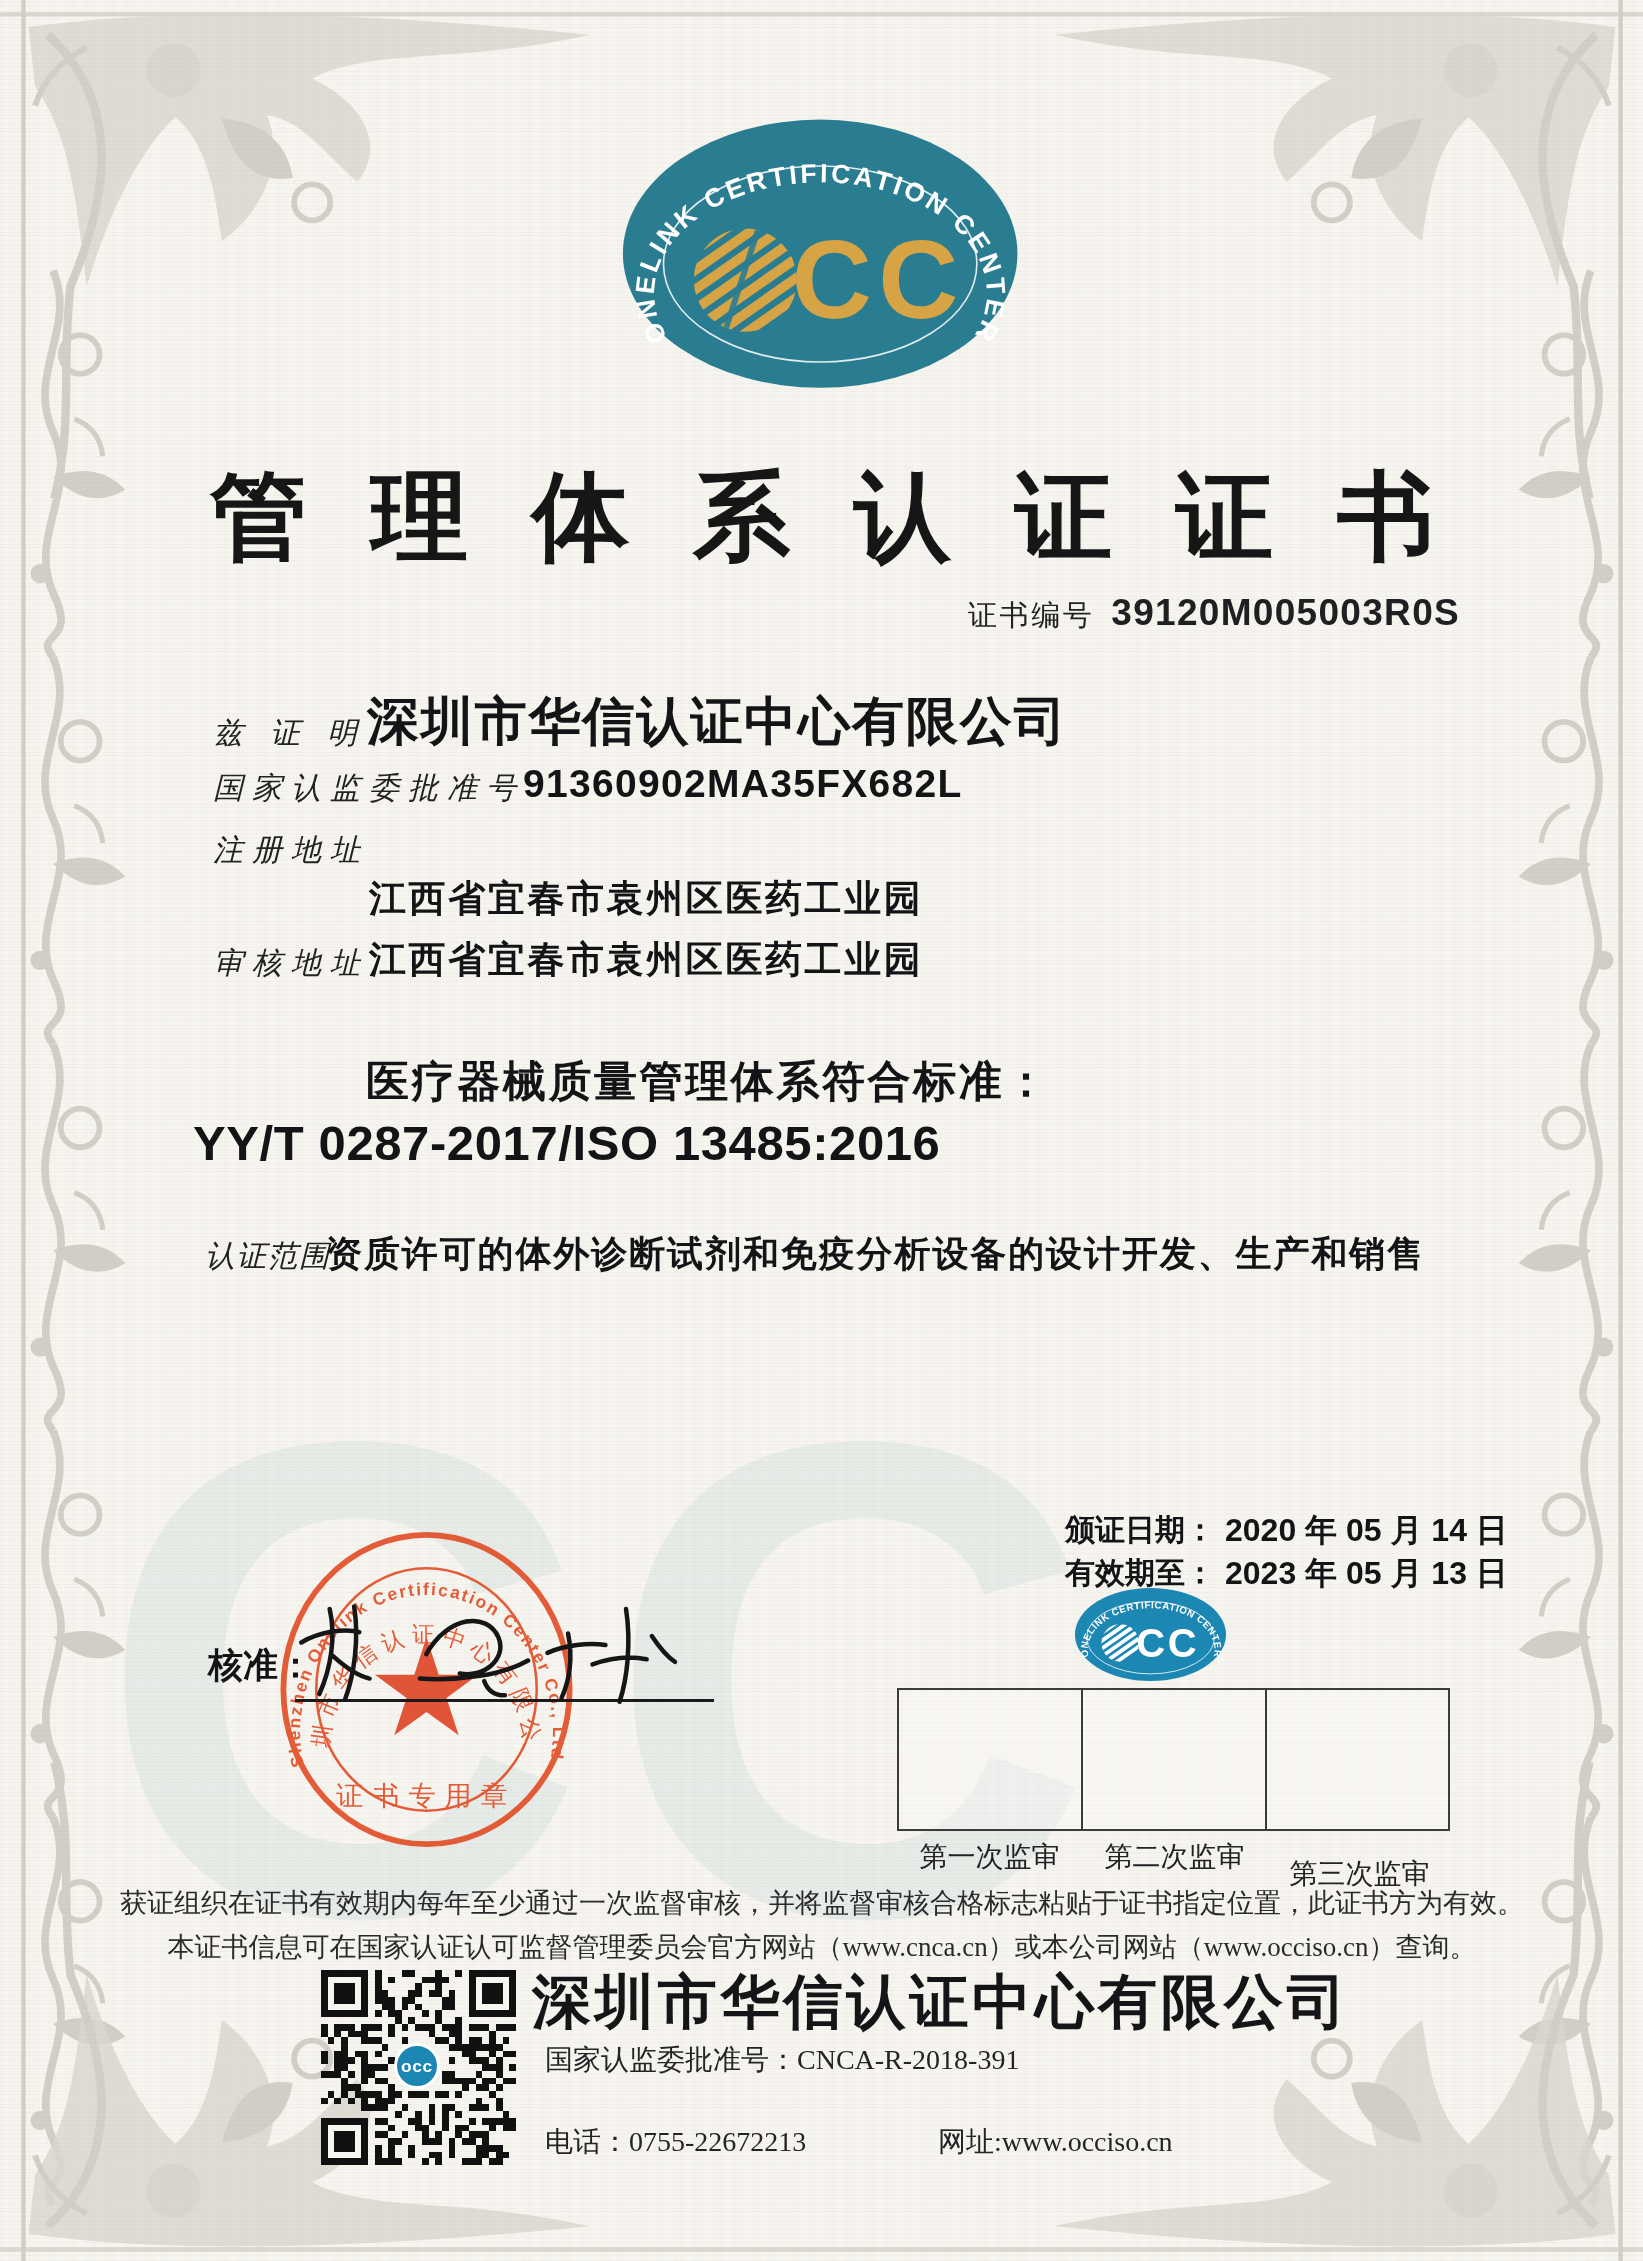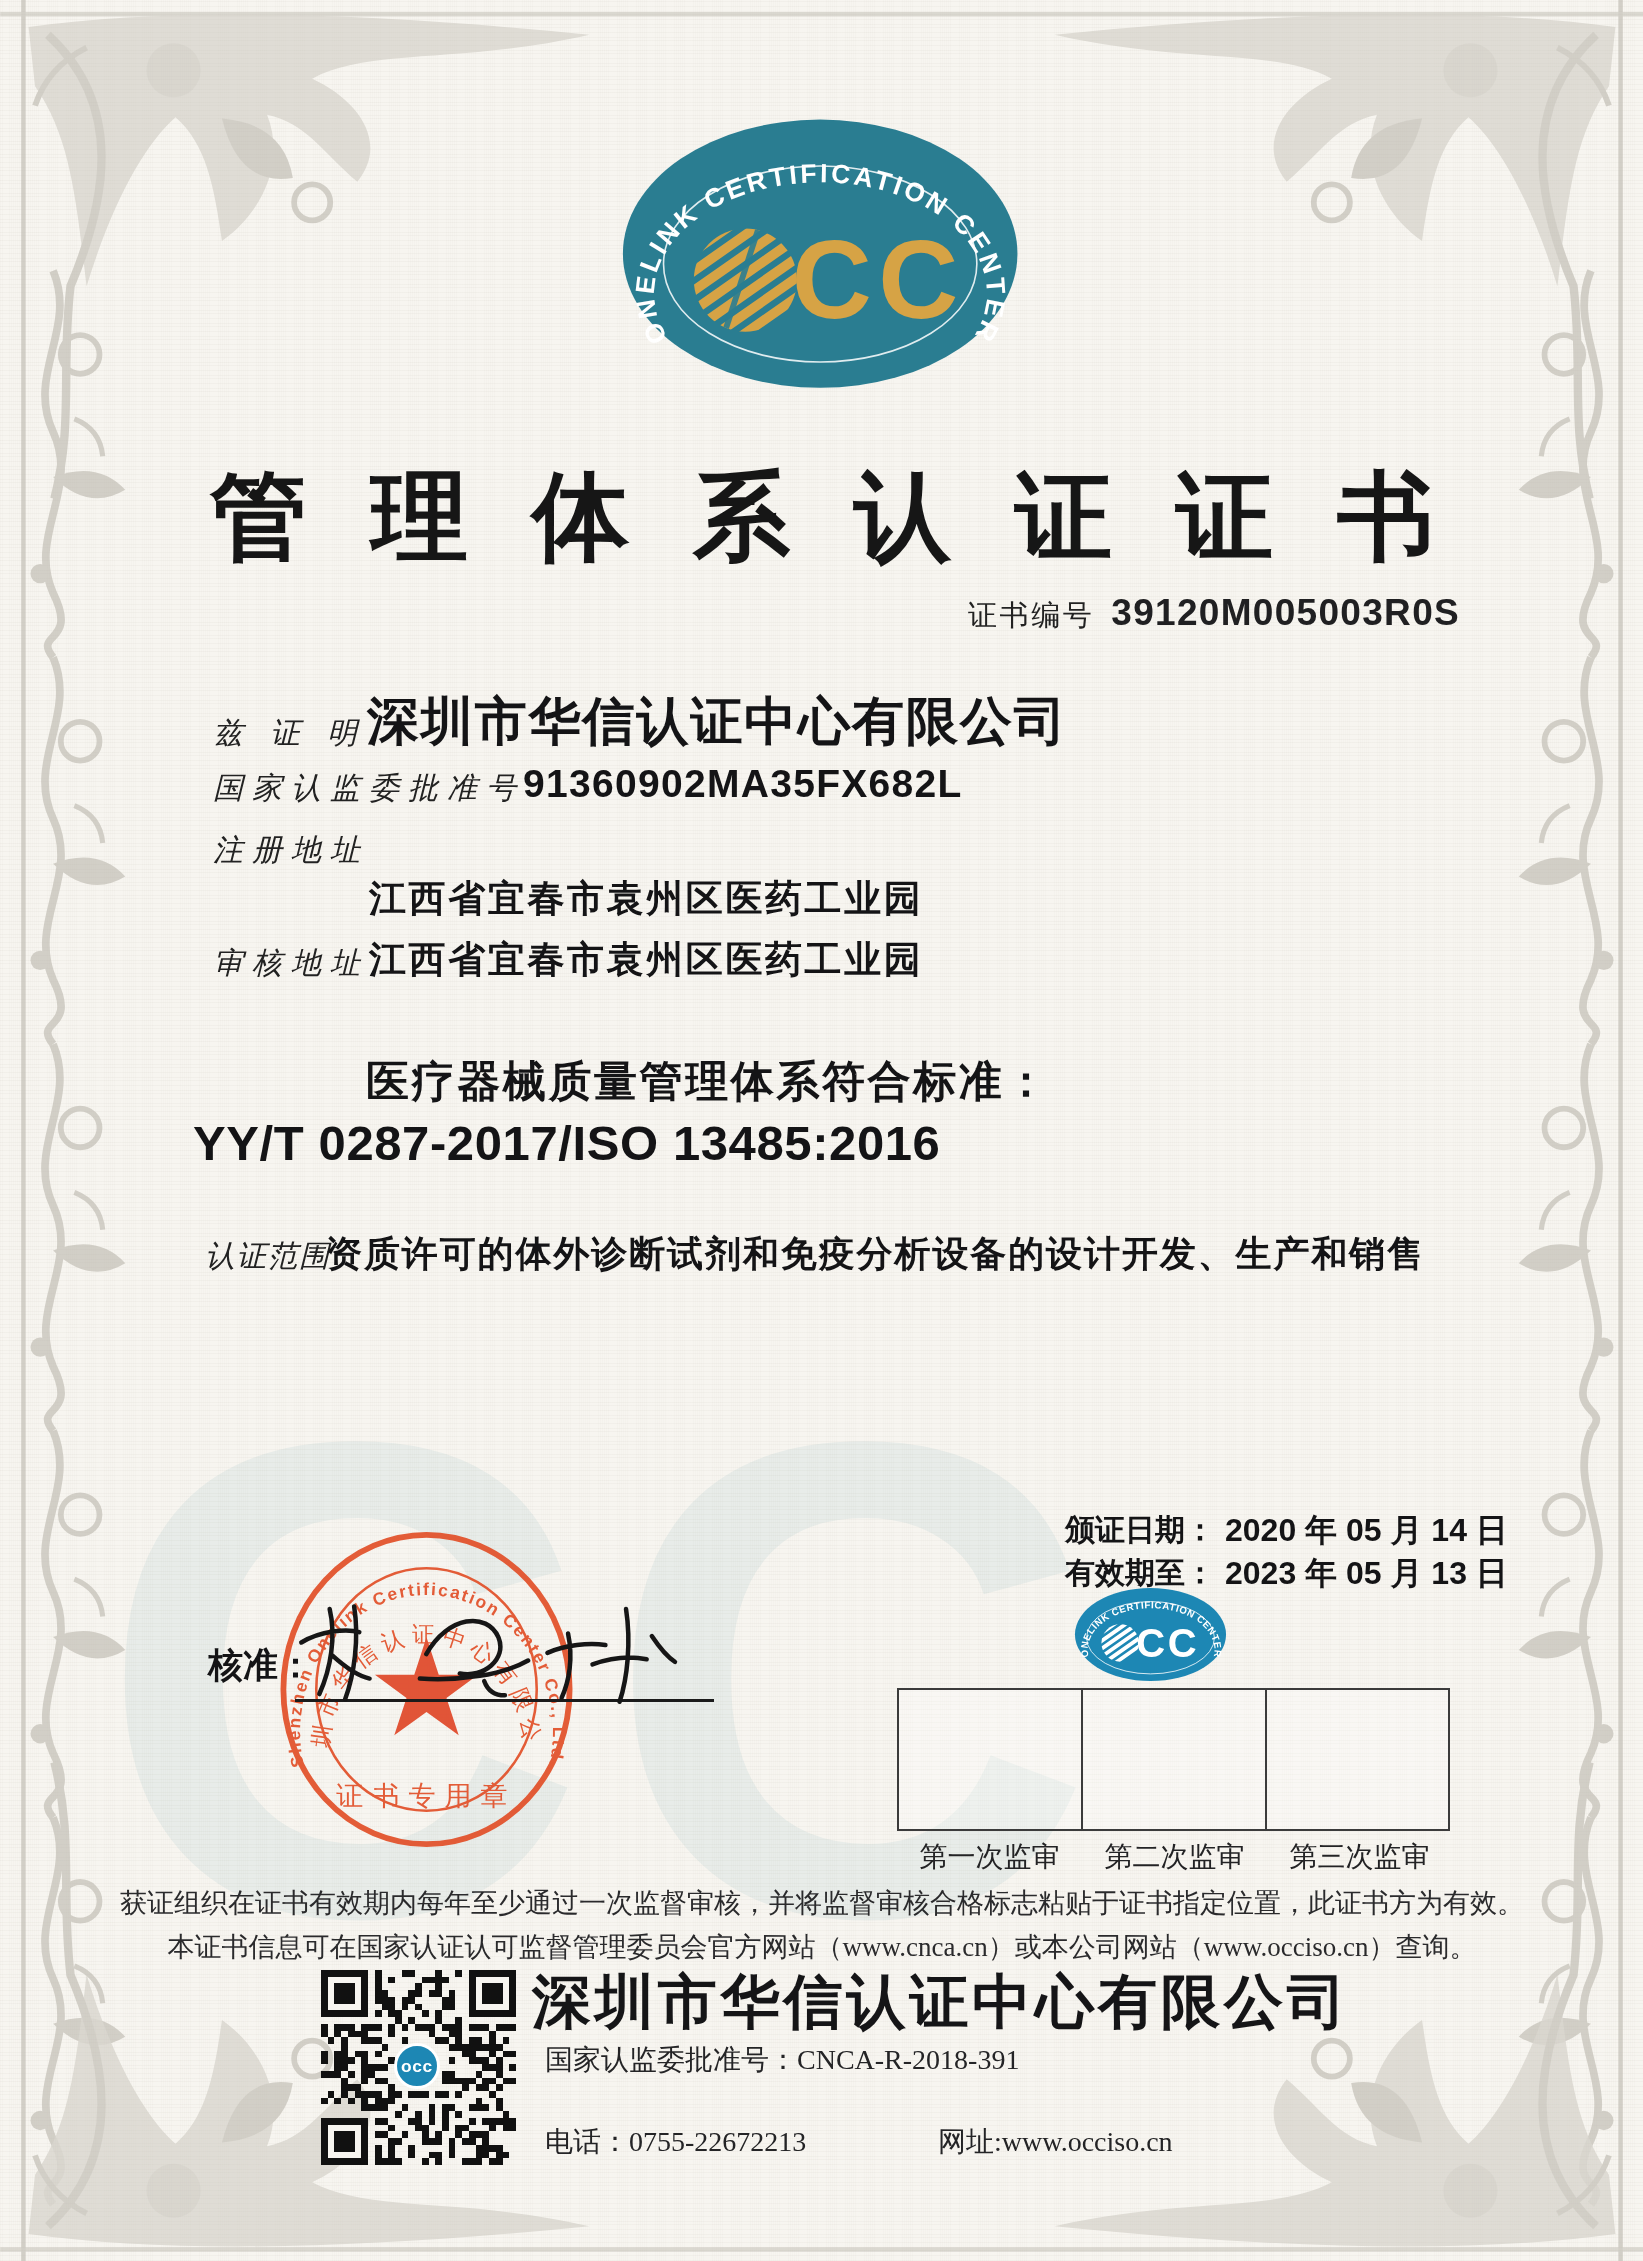--- a/index.html
+++ b/index.html
@@ -199,21 +199,21 @@
     </g>
     <text x="98" y="110" font-family="Liberation Sans, DejaVu Sans, sans-serif" font-weight="bold" font-size="62" fill="#ffffff" letter-spacing="4">CC</text>
   </svg>
 
   <div class="abs tbl">
     <div class="div1"></div>
     <div class="div2"></div>
   </div>
   <div class="abs tbl-label" style="left:897px;">第一次监审</div>
   <div class="abs tbl-label" style="left:1082px;">第二次监审</div>
-  <div class="abs tbl-label" style="left:1267px;">第三次监审</div>
+  <div class="abs tbl-label" style="left:1267px;margin-top:17px;">第三次监审</div>
 
   <svg class="abs stamp" width="297" height="321" viewBox="0 0 460 498">
     <defs>
       <path id="sealArcEn" d="M 56 412 A 196 212 0 1 1 404 412"></path>
       <path id="sealArcCn" d="M 78 342 A 152 166 0 1 1 382 342"></path>
     </defs>
     <ellipse cx="230" cy="249" rx="222" ry="240" fill="none" stroke="#e2512a" stroke-width="9"></ellipse>
     <ellipse cx="230" cy="249" rx="171" ry="188" fill="none" stroke="#e2512a" stroke-width="4"></ellipse>
     <text font-family="Liberation Sans, DejaVu Sans, sans-serif" font-size="27" font-weight="bold" fill="#e2512a" letter-spacing="3">
       <textPath href="#sealArcEn" startOffset="50%" text-anchor="middle">Shenzhen Onelink Certification Center Co., Ltd.</textPath>

